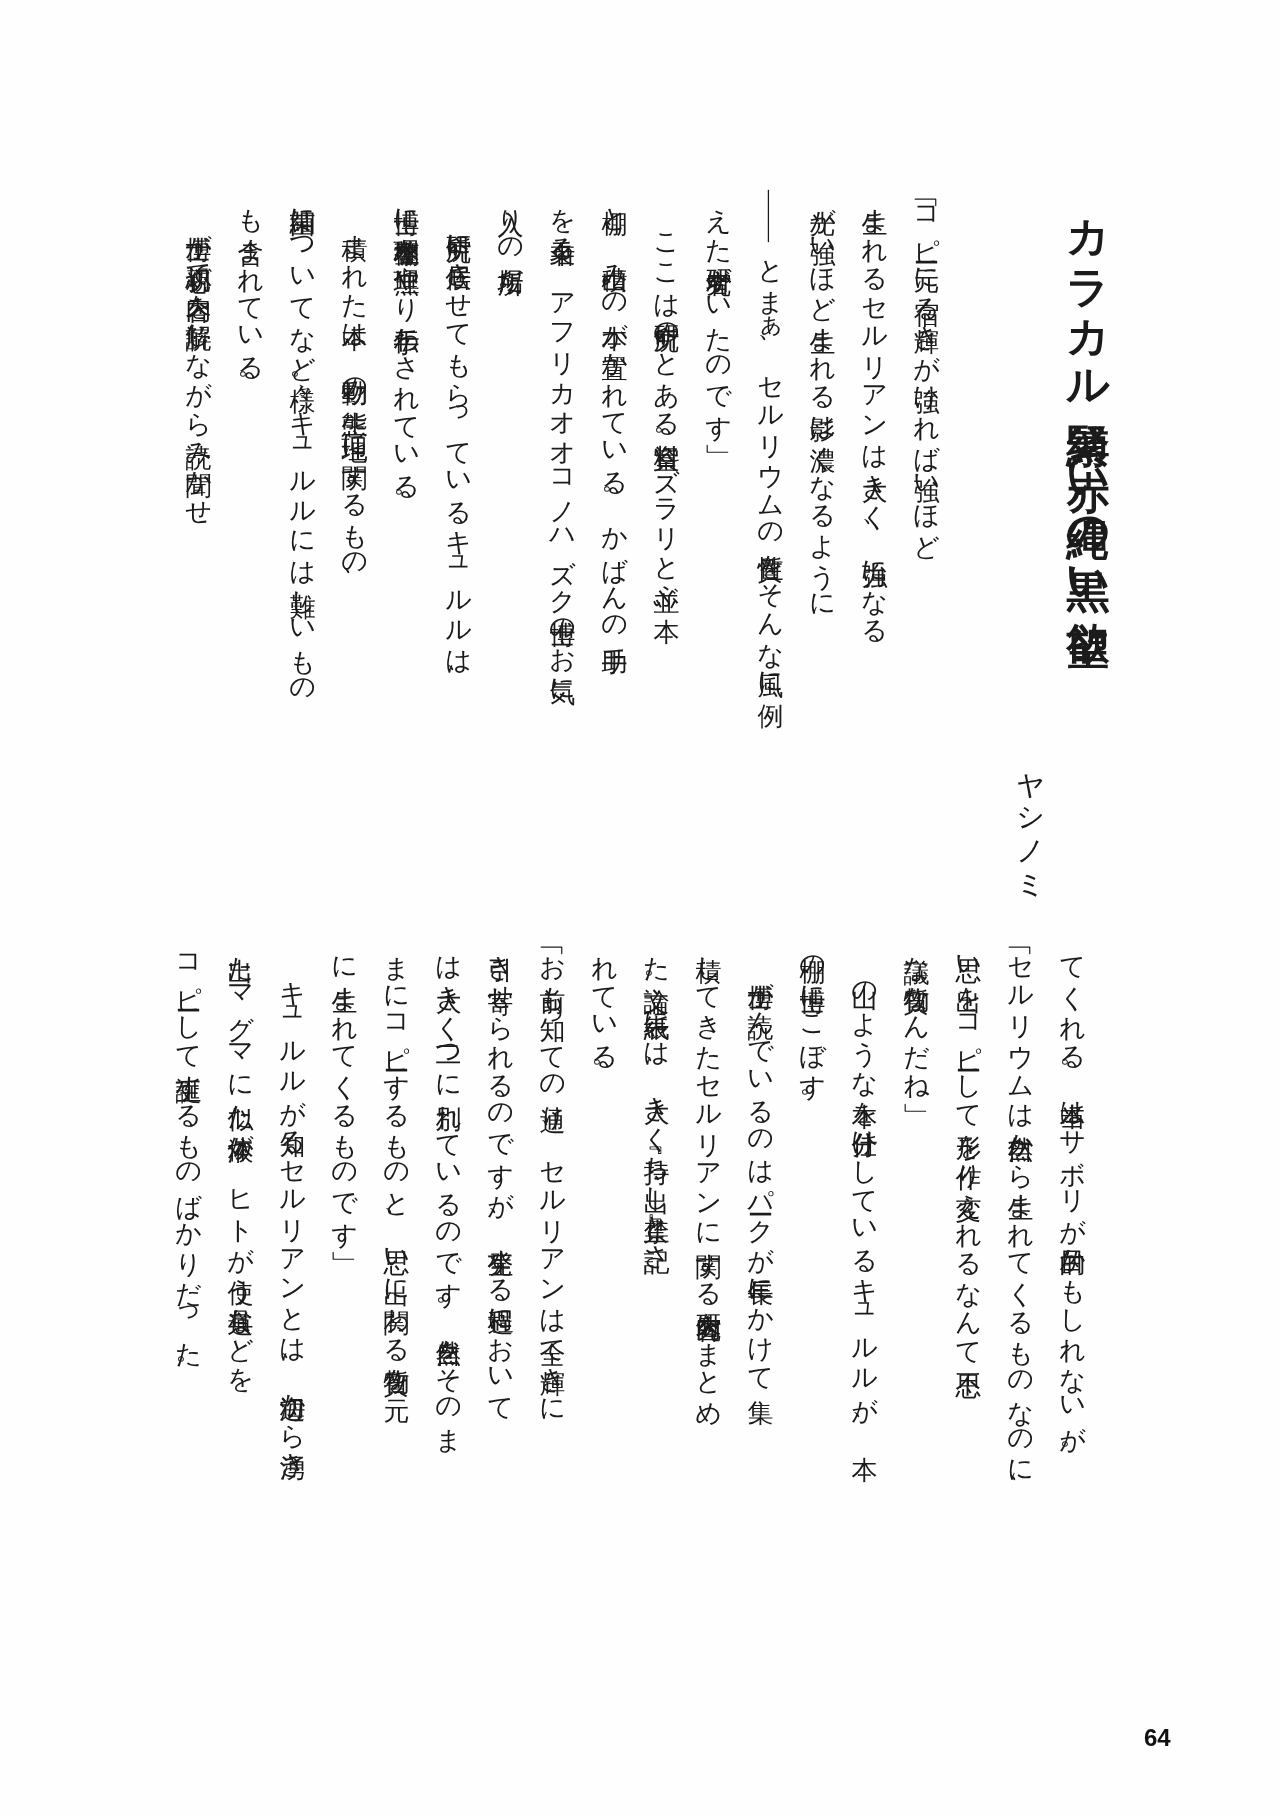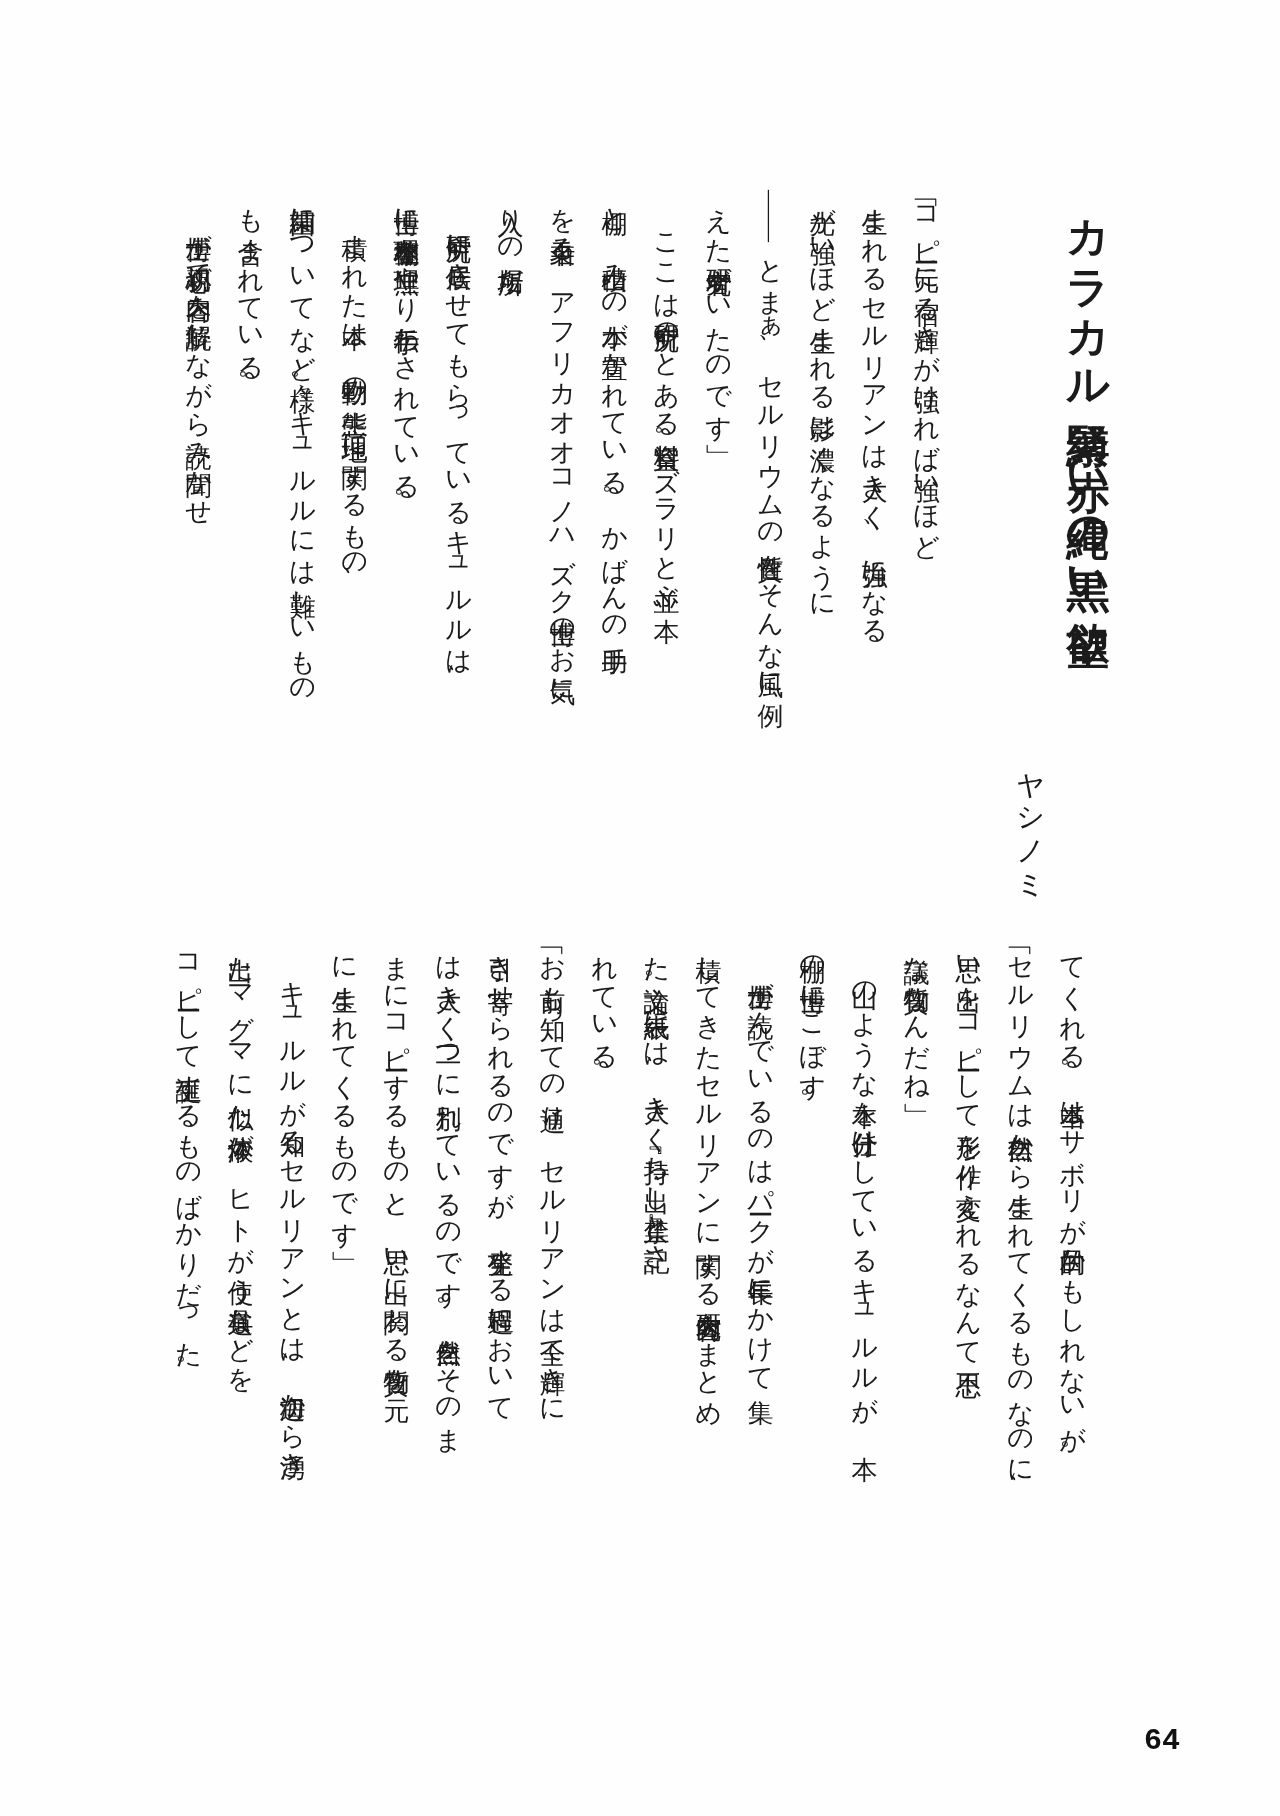--- a/index.html
+++ b/index.html
@@ -56,22 +56,22 @@
     position: absolute;
     top: 938px;
     right: 182px;
     width: 940px;
     height: 602px;
   }
   .page-number {
     position: absolute;
     left: 1144px;
     top: 1724px;
-    font-family: Liberation Mono, monospace;
-    font-size: 30px;
+    font-family: Liberation Sans, sans-serif;
+    font-size: 24px;
     font-weight: 600;
     color: #111111;
   }
 </style>
 </head>
 <body>
 
 <div class="page">
 
   <div class="story-title vertical">カラカル緊縛　赤い縄の黒い欲望</div>

